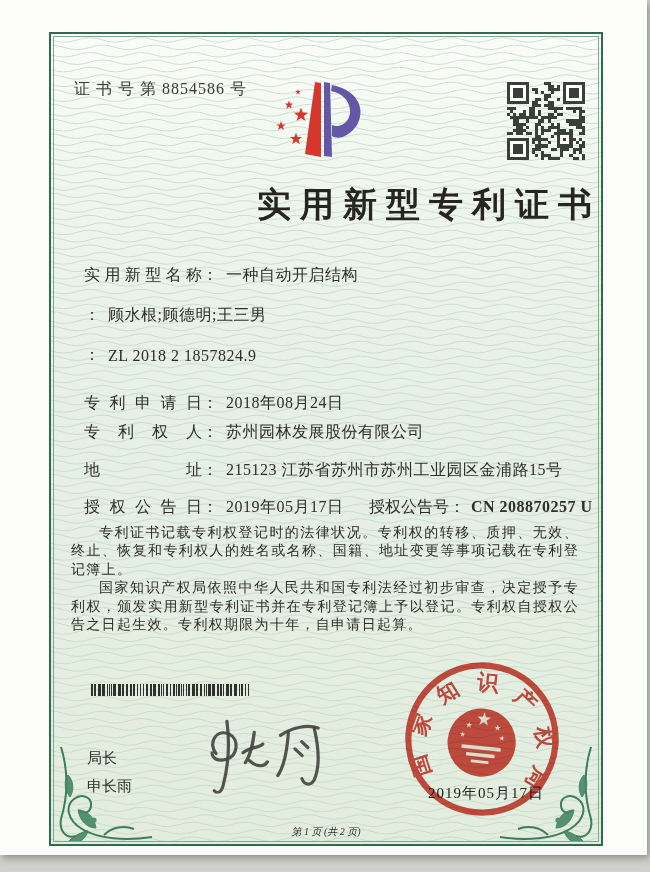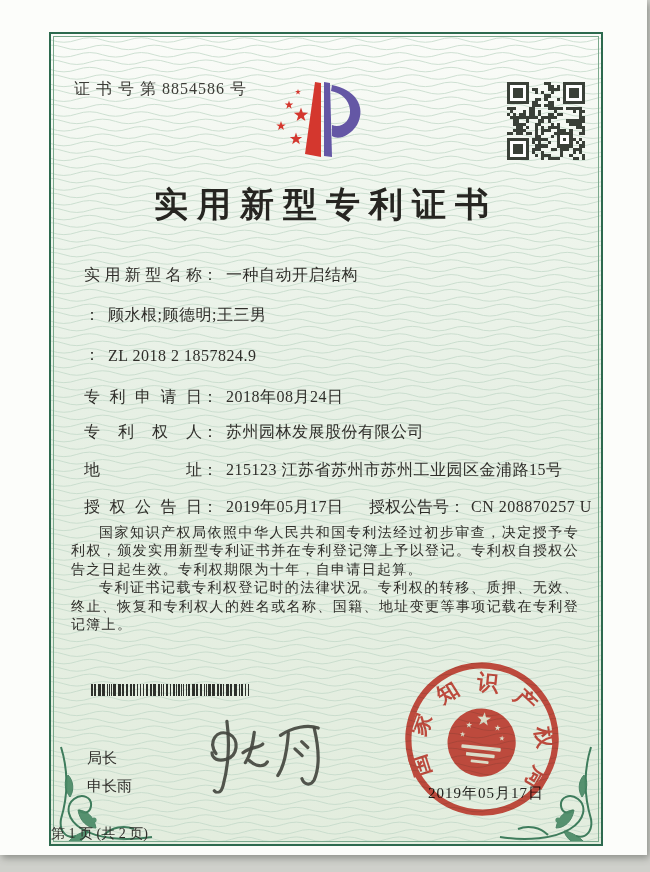--- a/index.html
+++ b/index.html
@@ -18,43 +18,43 @@
          background:linear-gradient(180deg,#fbfcf9 0%,#f0f6ee 18%,#e7f0e5 45%,#e3edde 100%);}
   .frame-inner{position:absolute;inset:2px;border:1px solid var(--frame-green-light);pointer-events:none;z-index:1;}
   svg.waves{position:absolute;inset:0;width:100%;height:100%;z-index:0;opacity:.8;}
   svg.waves path{fill:none;stroke:var(--guilloche);stroke-width:1;}
   .corner{position:absolute;bottom:3px;width:100px;height:100px;z-index:2;}
   .corner-l{left:3px;} .corner-r{right:3px;transform:scaleX(-1);}
   .corner path{stroke:#3e7c5c;}
   .certno{position:absolute;left:23px;top:45px;font-size:16px;letter-spacing:1px;color:var(--ink-light);z-index:3;}
   svg.logo{position:absolute;left:223px;top:43px;width:100px;height:82px;z-index:3;}
   svg.qr{position:absolute;left:456px;top:48px;width:78px;height:78px;z-index:3;}
-  h1.title{position:absolute;left:0;right:0;top:148px;margin:0;text-align:center;
+  h1.title{position:absolute;left:0;right:0;top:148px;margin:0;text-align:right;
            font-size:34px;font-weight:700;letter-spacing:9px;color:#262521;z-index:3;}
   .fields{position:absolute;left:33px;top:231px;right:26px;z-index:3;font-size:16px;}
   .frow{position:absolute;left:0;right:0;display:flex;align-items:center;white-space:nowrap;}
   .flabel{display:inline-block;width:118px;text-align:justify;text-align-last:justify;color:var(--ink);}
   .fcolon{display:inline-block;width:14px;}
   .fvalue{margin-left:10px;letter-spacing:.5px;}
   .grant2{position:absolute;left:285px;top:0;white-space:nowrap;}
-  .grant2 .fvalue{margin-left:6px;}
+  .grant2 .fvalue{margin-left:6px;font-weight:bold;}
   .bodytext{position:absolute;left:20px;top:490px;width:508px;z-index:3;
             font-size:14px;line-height:18.4px;letter-spacing:1.3px;text-align:justify;color:var(--ink);}
   .bodytext p{margin:0;text-indent:2em;}
   svg.barcode{position:absolute;left:40px;top:650px;width:160px;height:12px;z-index:3;}
   .signer{position:absolute;left:36px;top:710px;font-size:15px;line-height:28px;z-index:3;color:var(--ink);}
   svg.signature{position:absolute;left:138px;top:678px;width:150px;height:80px;z-index:3;transform:rotate(-2deg);}
   svg.signature path{fill:none;stroke:var(--signature);stroke-width:3.2;stroke-linecap:round;stroke-linejoin:round;opacity:.92;}
   svg.seal{position:absolute;left:352px;top:626px;width:158px;height:158px;z-index:5;
            mix-blend-mode:multiply;opacity:.9;transform:rotate(6deg);}
   .seal text{fill:var(--seal-red);font-size:24px;font-weight:700;text-anchor:middle;
              font-family:"DejaVu Sans","Liberation Sans",sans-serif;}
   .sealdate{position:absolute;left:353px;top:750px;width:164px;text-align:center;
             font-size:15px;letter-spacing:1px;z-index:4;color:#242420;}
-  .footer{position:absolute;left:0;right:0;top:791px;font-size:14px;z-index:3;color:var(--ink);}
+  .footer{position:absolute;left:0;right:0;top:791px;text-align:center;font-size:10px;z-index:3;color:var(--ink);font-style:italic;}
 </style>
 </head>
 <body>
 
 <div class="page">
   <div class="sheet">
     <div class="frame">
       <svg class="waves" viewBox="0 0 554 810" preserveAspectRatio="none">
         <defs>
             <path id="wv" d="M-26,0 q13,-4.5 26,0 t26,0 t26,0 t26,0 t26,0 t26,0 t26,0 t26,0 t26,0 t26,0 t26,0 t26,0 t26,0 t26,0 t26,0 t26,0 t26,0 t26,0 t26,0 t26,0 t26,0 t26,0 t26,0"></path>
@@ -438,21 +438,21 @@
             <span class="fvalue">一种自动开启结构</span>
         </div>
         <div class="frow" style="top:40px">
             <span class="fcolon">：</span>
             <span class="fvalue">顾水根;顾德明;王三男</span>
         </div>
         <div class="frow" style="top:80px">
             <span class="fcolon">：</span>
             <span class="fvalue">ZL 2018 2 1857824.9</span>
         </div>
-        <div class="frow" style="top:122px">
+        <div class="frow" style="top:128px">
           <span class="flabel">专利申请日</span>
             <span class="fcolon">：</span>
             <span class="fvalue">2018年08月24日</span>
         </div>
         <div class="frow" style="top:157px">
           <span class="flabel">专利权人</span>
             <span class="fcolon">：</span>
             <span class="fvalue">苏州园林发展股份有限公司</span>
         </div>
         <div class="frow" style="top:195px">
@@ -462,22 +462,22 @@
         </div>
         <div class="frow" style="top:232px">
           <span class="flabel">授权公告日</span>
             <span class="fcolon">：</span>
             <span class="fvalue">2019年05月17日</span>
           <span class="grant2"><span>授权公告号</span><span>：</span><span class="fvalue">CN 208870257 U</span></span>
         </div>
       </div>
 
       <div class="bodytext">
+        <p>专利证书记载专利权登记时的法律状况。专利权的转移、质押、无效、终止、恢复和专利权人的姓名或名称、国籍、地址变更等事项记载在专利登记簿上。</p>
         <p>国家知识产权局依照中华人民共和国专利法经过初步审查，决定授予专利权，颁发实用新型专利证书并在专利登记簿上予以登记。专利权自授权公告之日起生效。专利权期限为十年，自申请日起算。</p>
-        <p>专利证书记载专利权登记时的法律状况。专利权的转移、质押、无效、终止、恢复和专利权人的姓名或名称、国籍、地址变更等事项记载在专利登记簿上。</p>
       </div>
 
       <svg class="barcode" viewBox="0 0 160 12" preserveAspectRatio="none" shape-rendering="crispEdges">
         <g id="bcg" fill="var(--barcode)">
             <rect x="0" y="0" width="2" height="12"></rect>
             <rect x="3" y="0" width="2" height="12"></rect>
             <rect x="7" y="0" width="3" height="12"></rect>
             <rect x="11" y="0" width="3" height="12"></rect>
             <rect x="16" y="0" width="1" height="12"></rect>
             <rect x="18" y="0" width="1" height="12"></rect>

